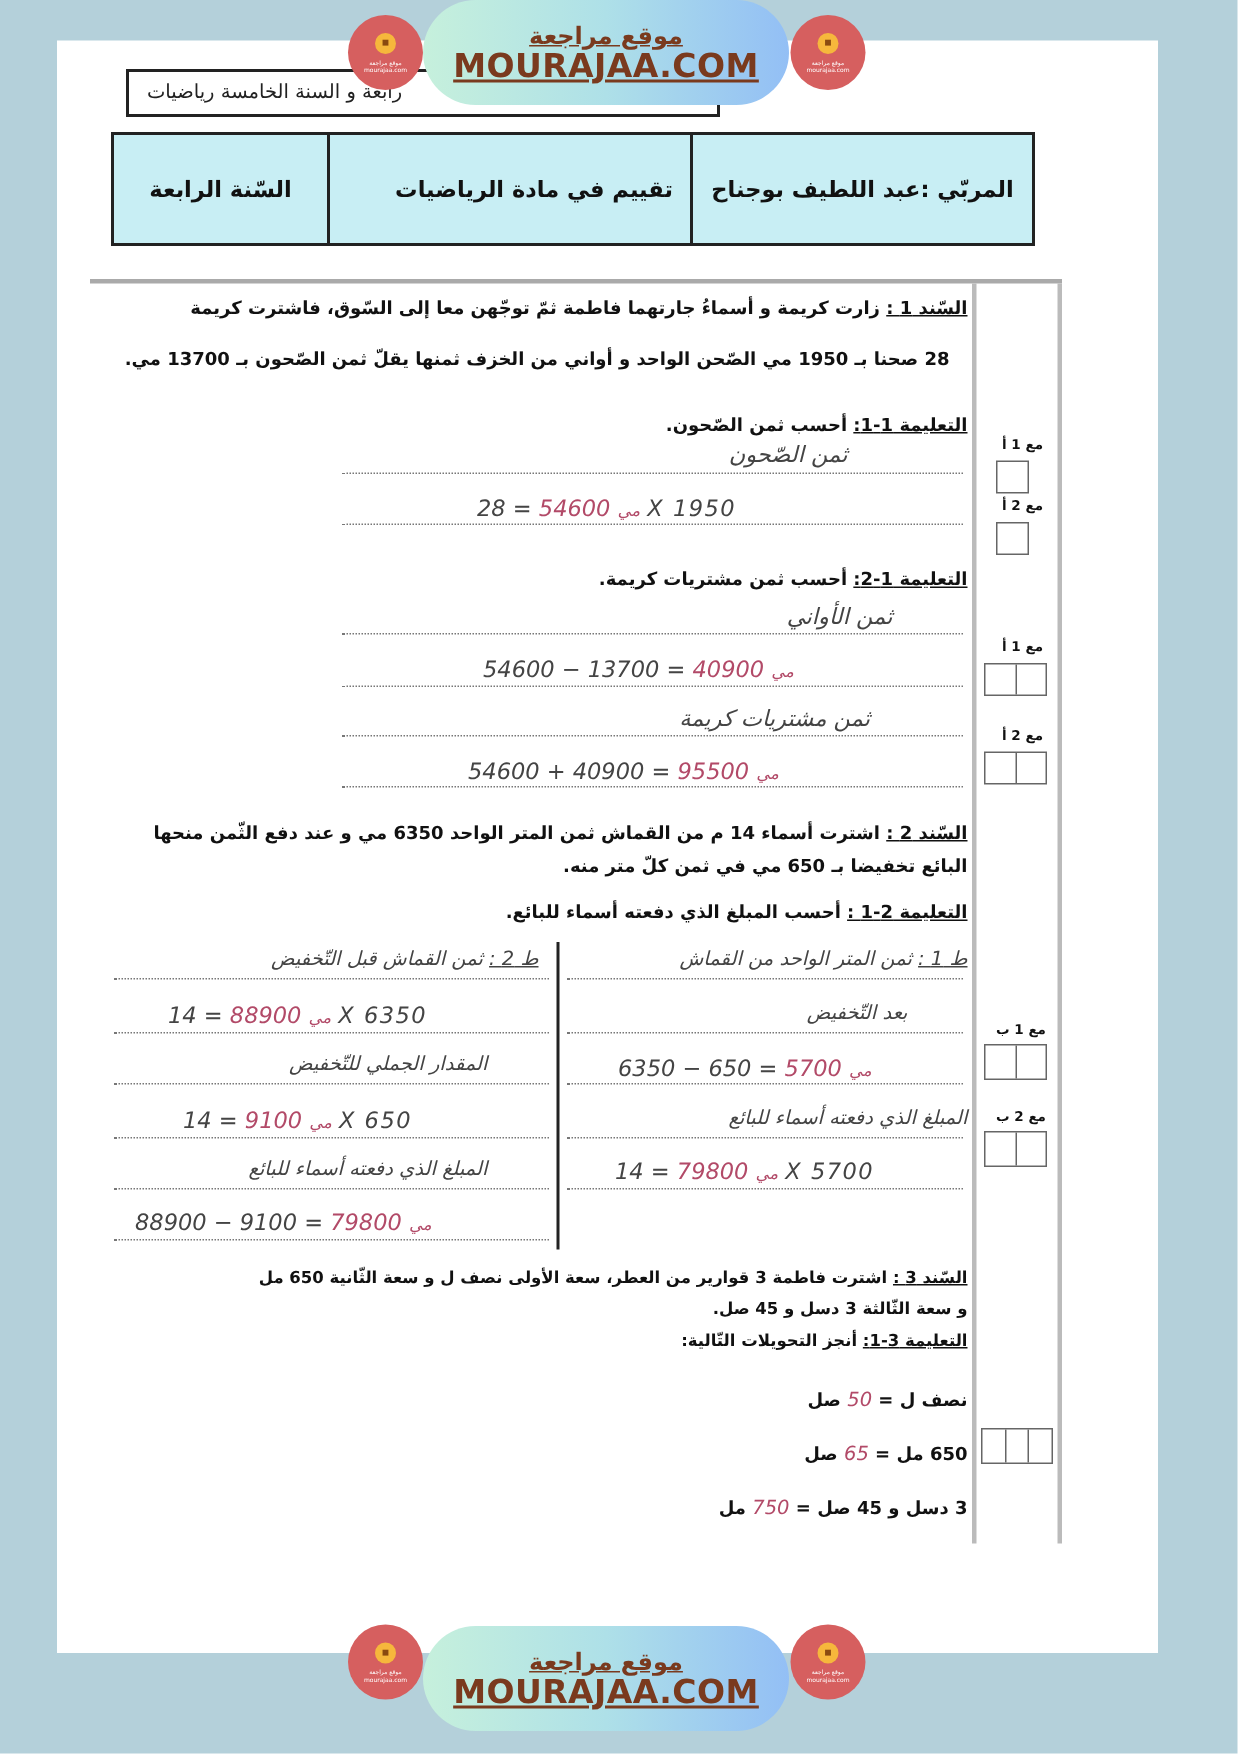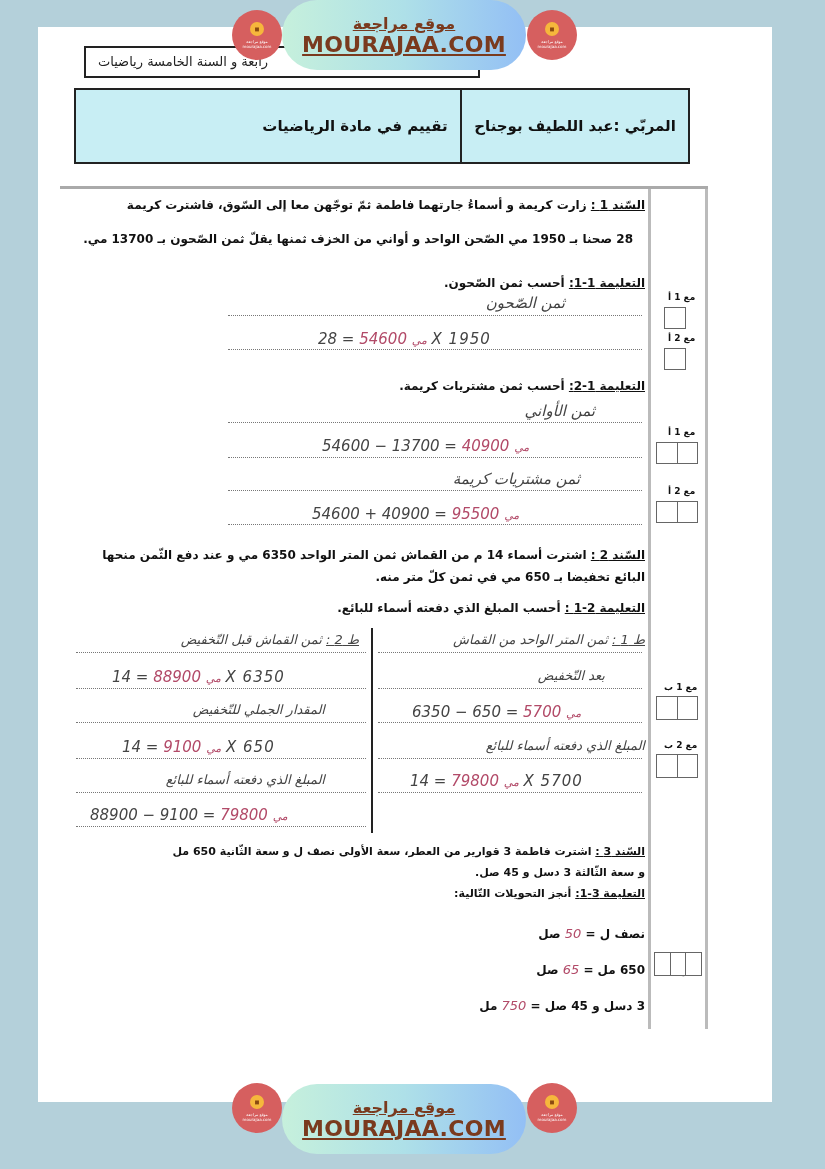--- a/index.html
+++ b/index.html
@@ -103,20 +103,21 @@
   <div class="dot">◼</div>
   <div class="tiny">موقع مراجعة mourajaa.com</div>
 </div>
 
 <div class="subtitle-box">
   <span>رابعة و السنة الخامسة رياضيات</span>
 </div>
 <div class="header-table">
   <div class="cell c1">المربّي :عبد اللطيف بوجناح</div>
   <div class="cell c2">تقييم في مادة الرياضيات</div>
+  <div class="cell c3">السّنة الرابعة</div>
 </div>
 
 <div class="exam">
   <div class="score-col"></div>
 </div>
 
 <div class="txt" style="top:198px; right:180px;">
   <span class="u">السّند 1 :</span>
   <span>زارت كريمة و أسماءُ جارتهما فاطمة ثمّ توجّهن معا إلى السّوق، فاشترت كريمة</span>
 </div>

